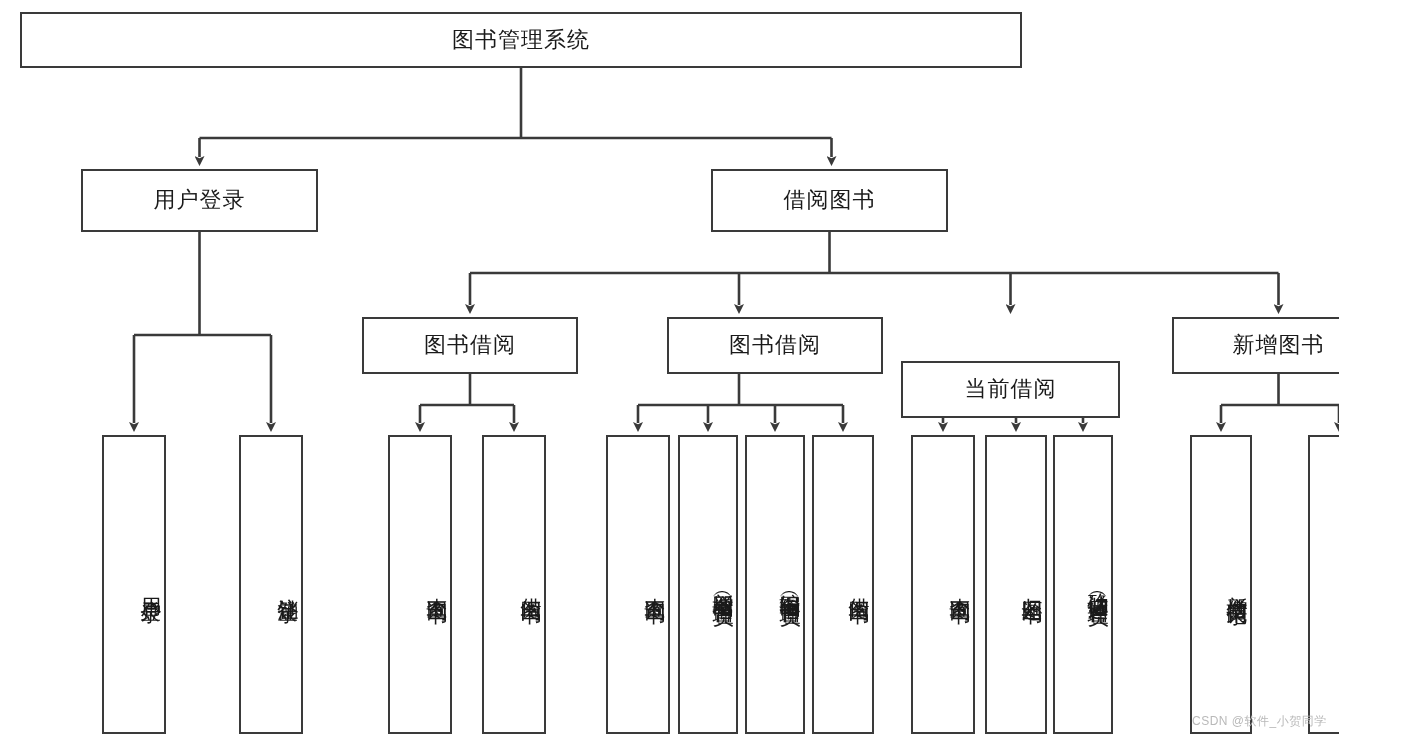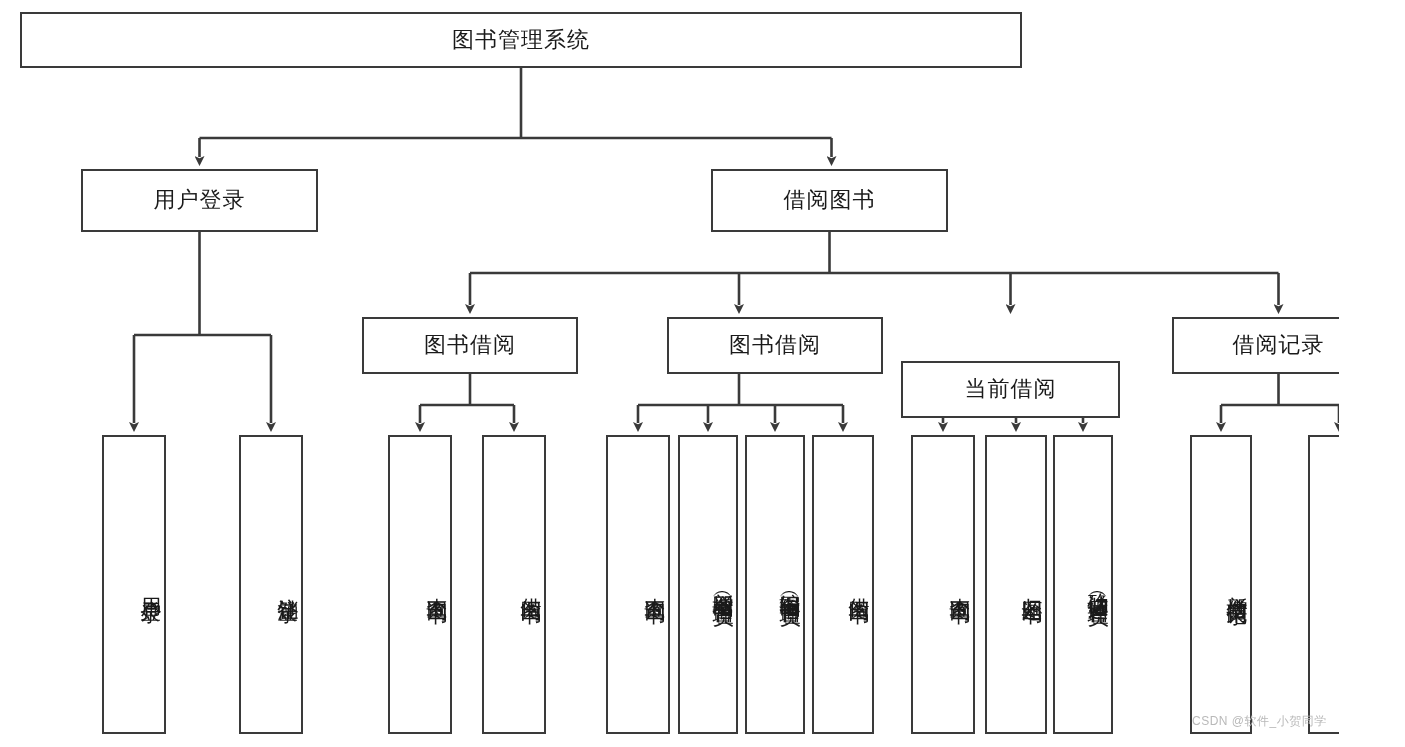--- a/index.html
+++ b/index.html
@@ -134,21 +134,21 @@
   <div class="node horiz" style="left:362px; top:317px; width:216px; height:57px;">
     <span>图书借阅</span>
   </div>
   <div class="node horiz" style="left:667px; top:317px; width:216px; height:57px;">
     <span>图书借阅</span>
   </div>
   <div class="node horiz" style="left:901px; top:317px; width:219px; height:57px;margin-top:44px;">
     <span>当前借阅</span>
   </div>
   <div class="node horiz" style="left:1172px; top:317px; width:213px; height:57px;">
-    <span>借阅记录</span>
+    <span>新增图书</span>
   </div>
 
   <div class="node vert" style="left:102px; top:435px; width:64px; height:299px;">
     <span class="vlabel">用户登录</span>
   </div>
   <div class="node vert" style="left:239px; top:435px; width:64px; height:299px;">
     <span class="vlabel">注销登录</span>
   </div>
 
   <div class="node vert" style="left:388px; top:435px; width:64px; height:299px;">

